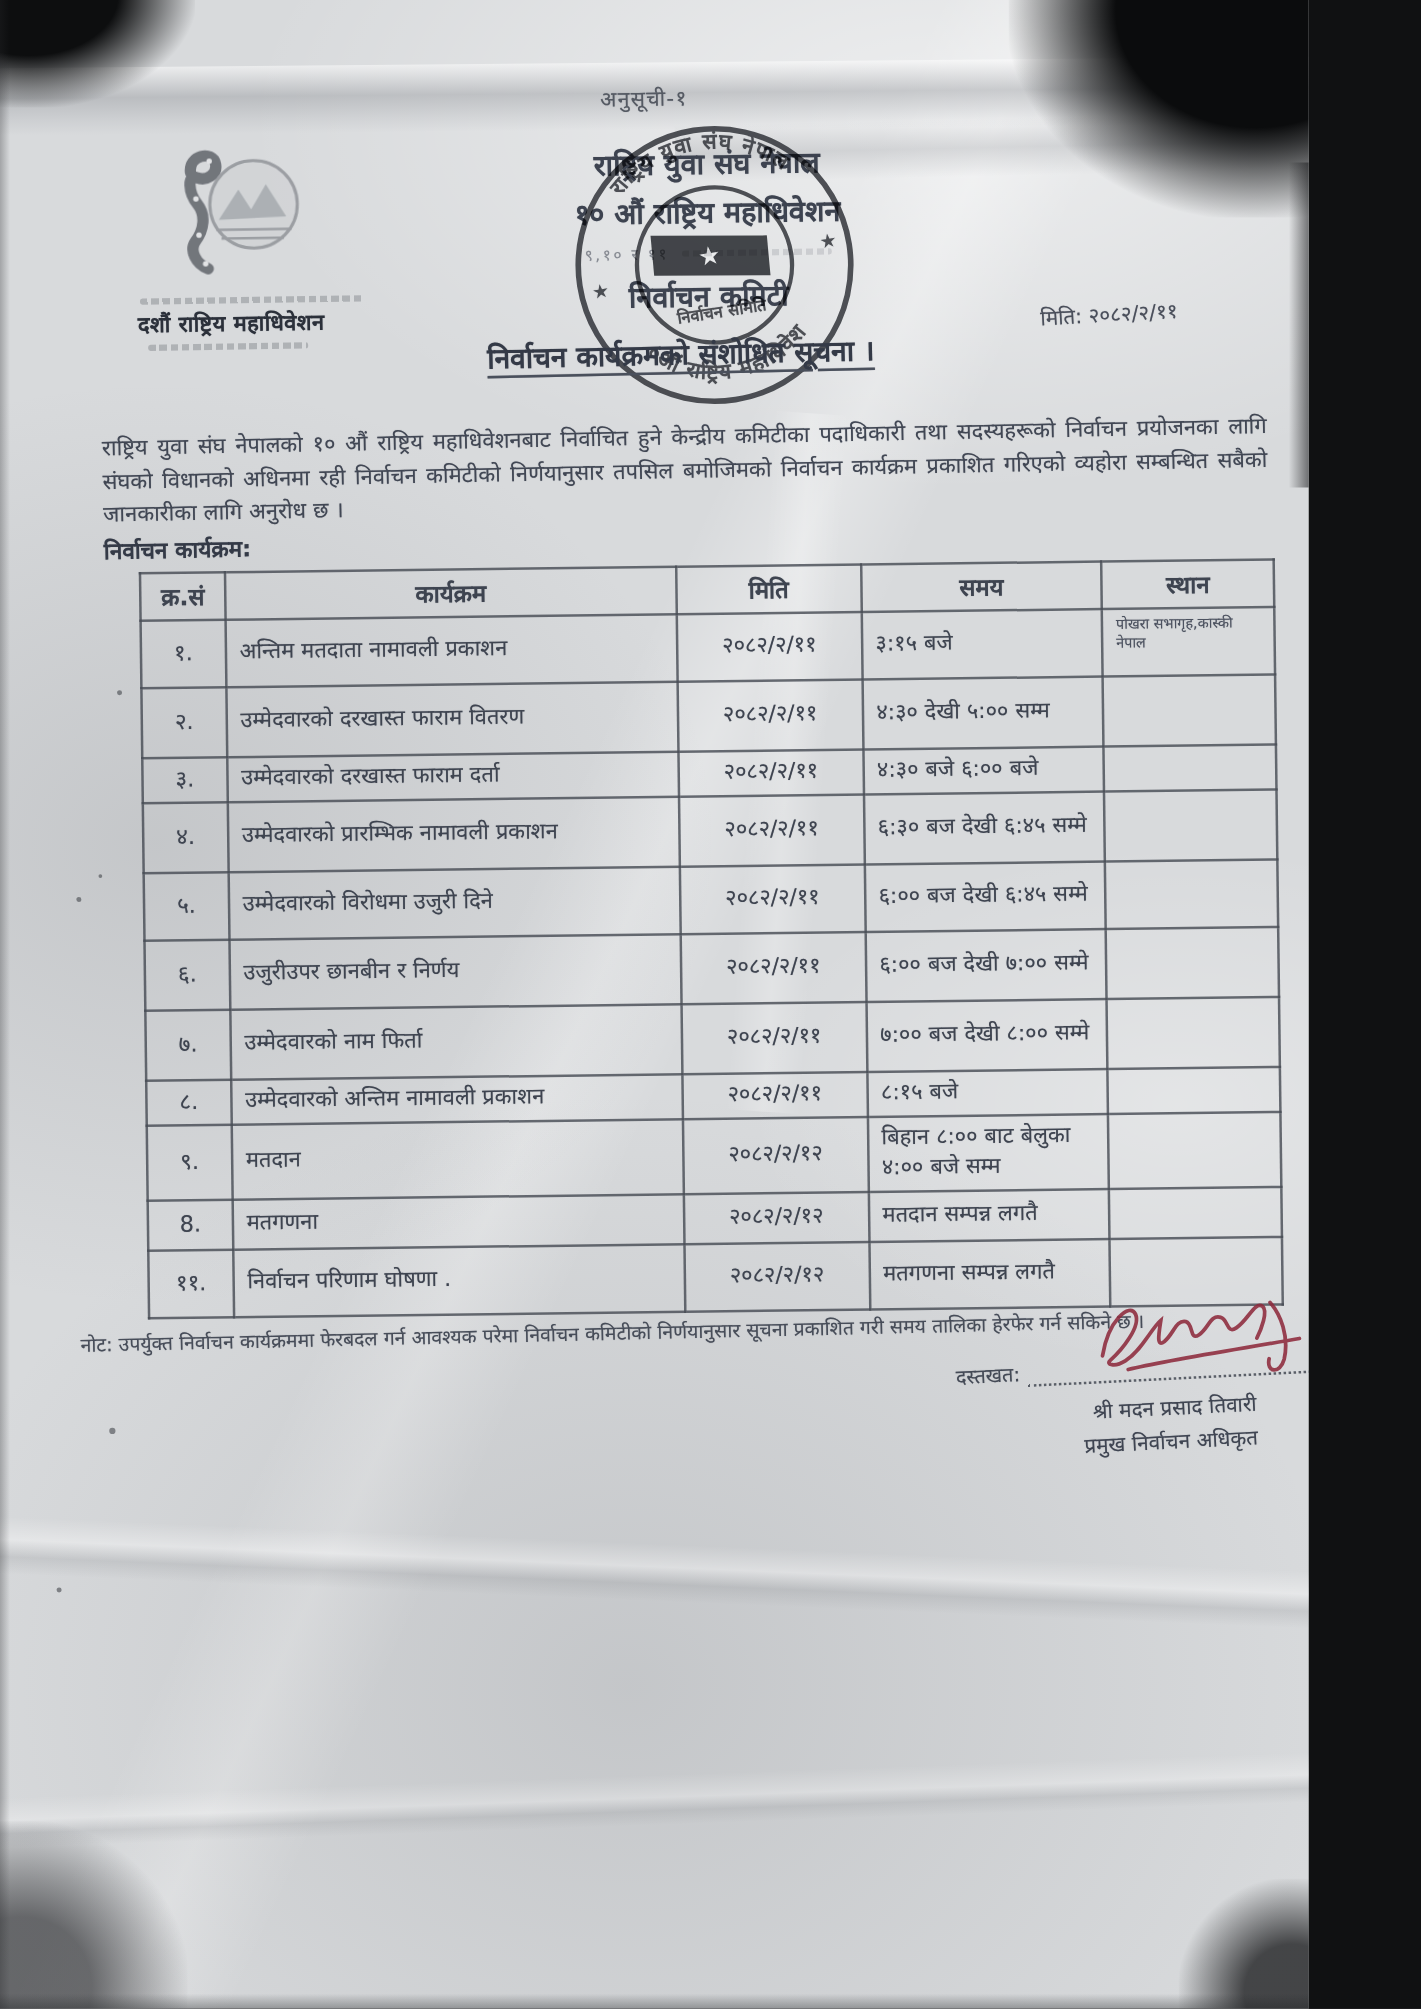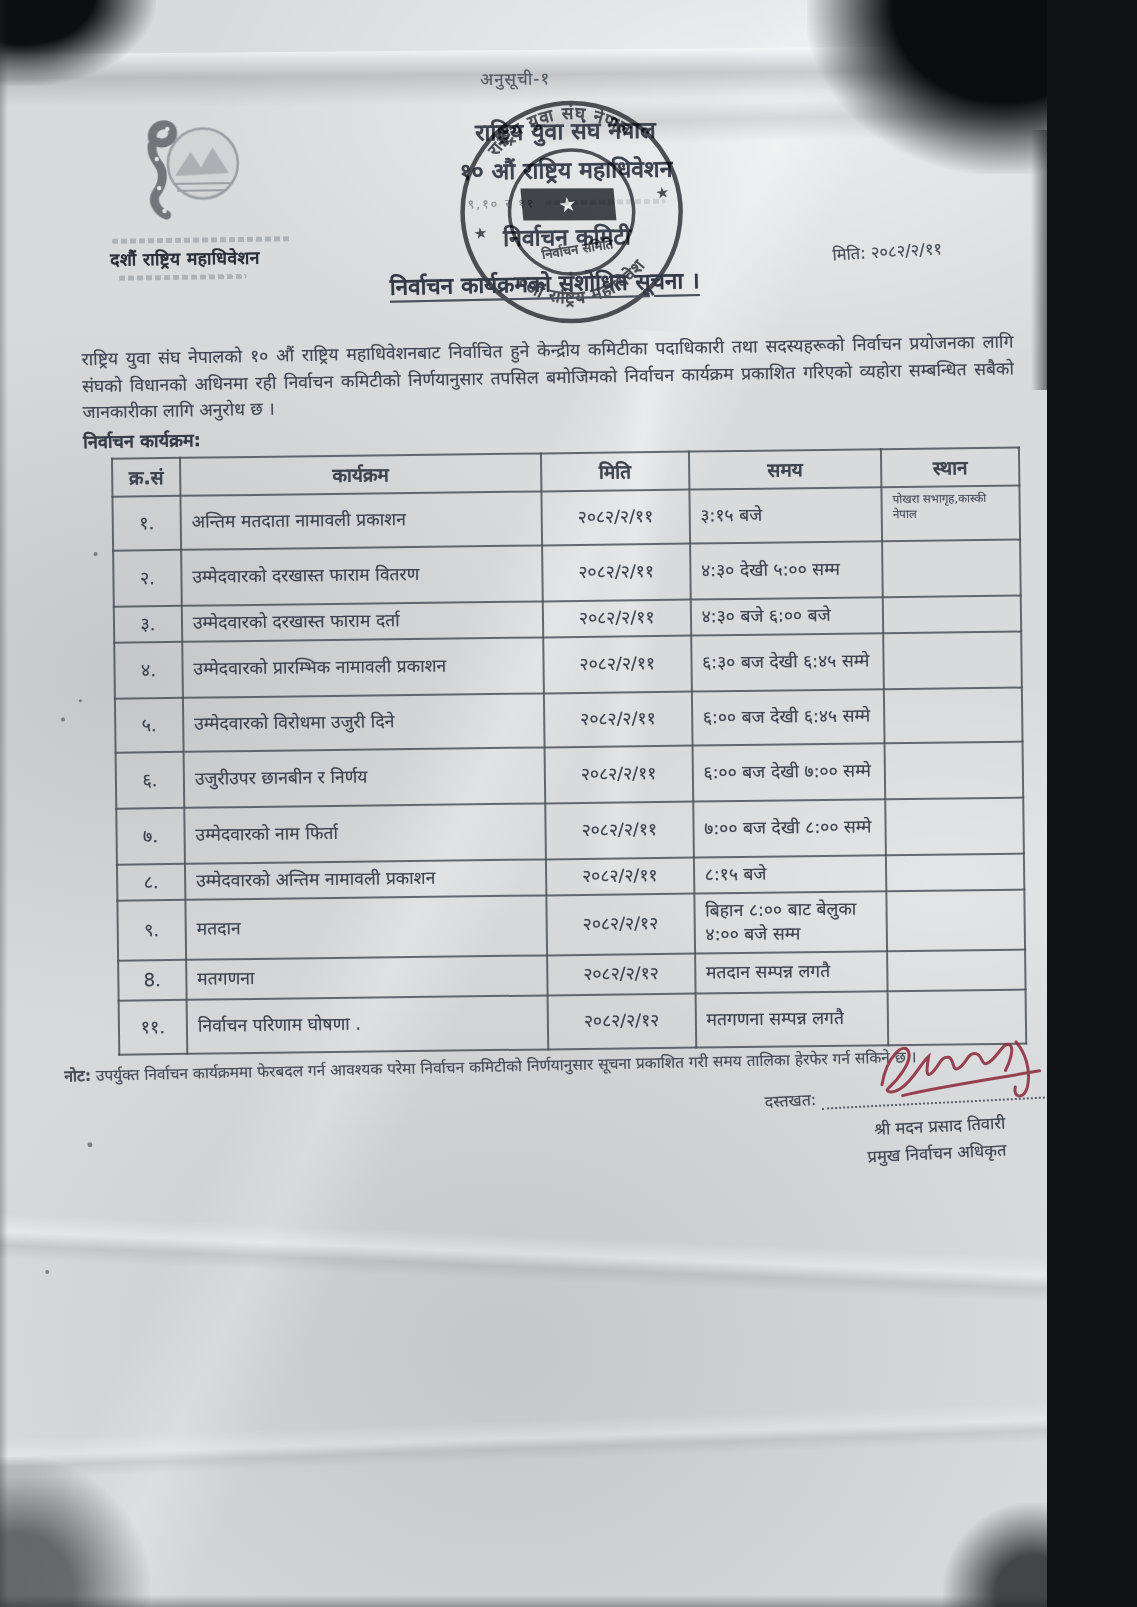--- a/index.html
+++ b/index.html
@@ -100,21 +100,21 @@
   tbody tr:nth-child(1){height:54px;}  tbody tr:nth-child(2){height:56px;}
   tbody tr:nth-child(3){height:36px;}  tbody tr:nth-child(4){height:56px;}
   tbody tr:nth-child(5){height:54px;}  tbody tr:nth-child(6){height:56px;}
   tbody tr:nth-child(7){height:56px;}  tbody tr:nth-child(8){height:36px;}
   tbody tr:nth-child(9){height:60px;}  tbody tr:nth-child(10){height:40px;}
   tbody tr:nth-child(11){height:54px;}
   
   #note{position:absolute;left:58px;top:1052px;width:1000px;font-size:15.5px;
     line-height:1.7;color:#474d59;transform:rotate(-.45deg);
     padding-left:30px;text-indent:-30px;}
-  #note b{font-weight:700;}
+  #note b{font-weight:400;}
   #sig{position:absolute;left:758px;top:1040px;width:300px;transform:rotate(-2deg);}
   #sig-row{display:flex;align-items:flex-end;gap:6px;margin-top:48px;}
   #sig-label{font-size:16px;color:#444a56;white-space:nowrap;}
   #sig-line{flex:1;border-bottom:2px dotted #5a5f68;height:4px;}
   #sig-scrawl{position:absolute;right:6px;top:-4px;width:186px;height:86px;}
   #sig-name{margin:10px 0 0 108px;font-size:16.5px;color:#3f4552;}
   #sig-role{margin:4px 0 0 100px;font-size:16.5px;color:#3f4552;}
 </style>
 </head>
 <body>

